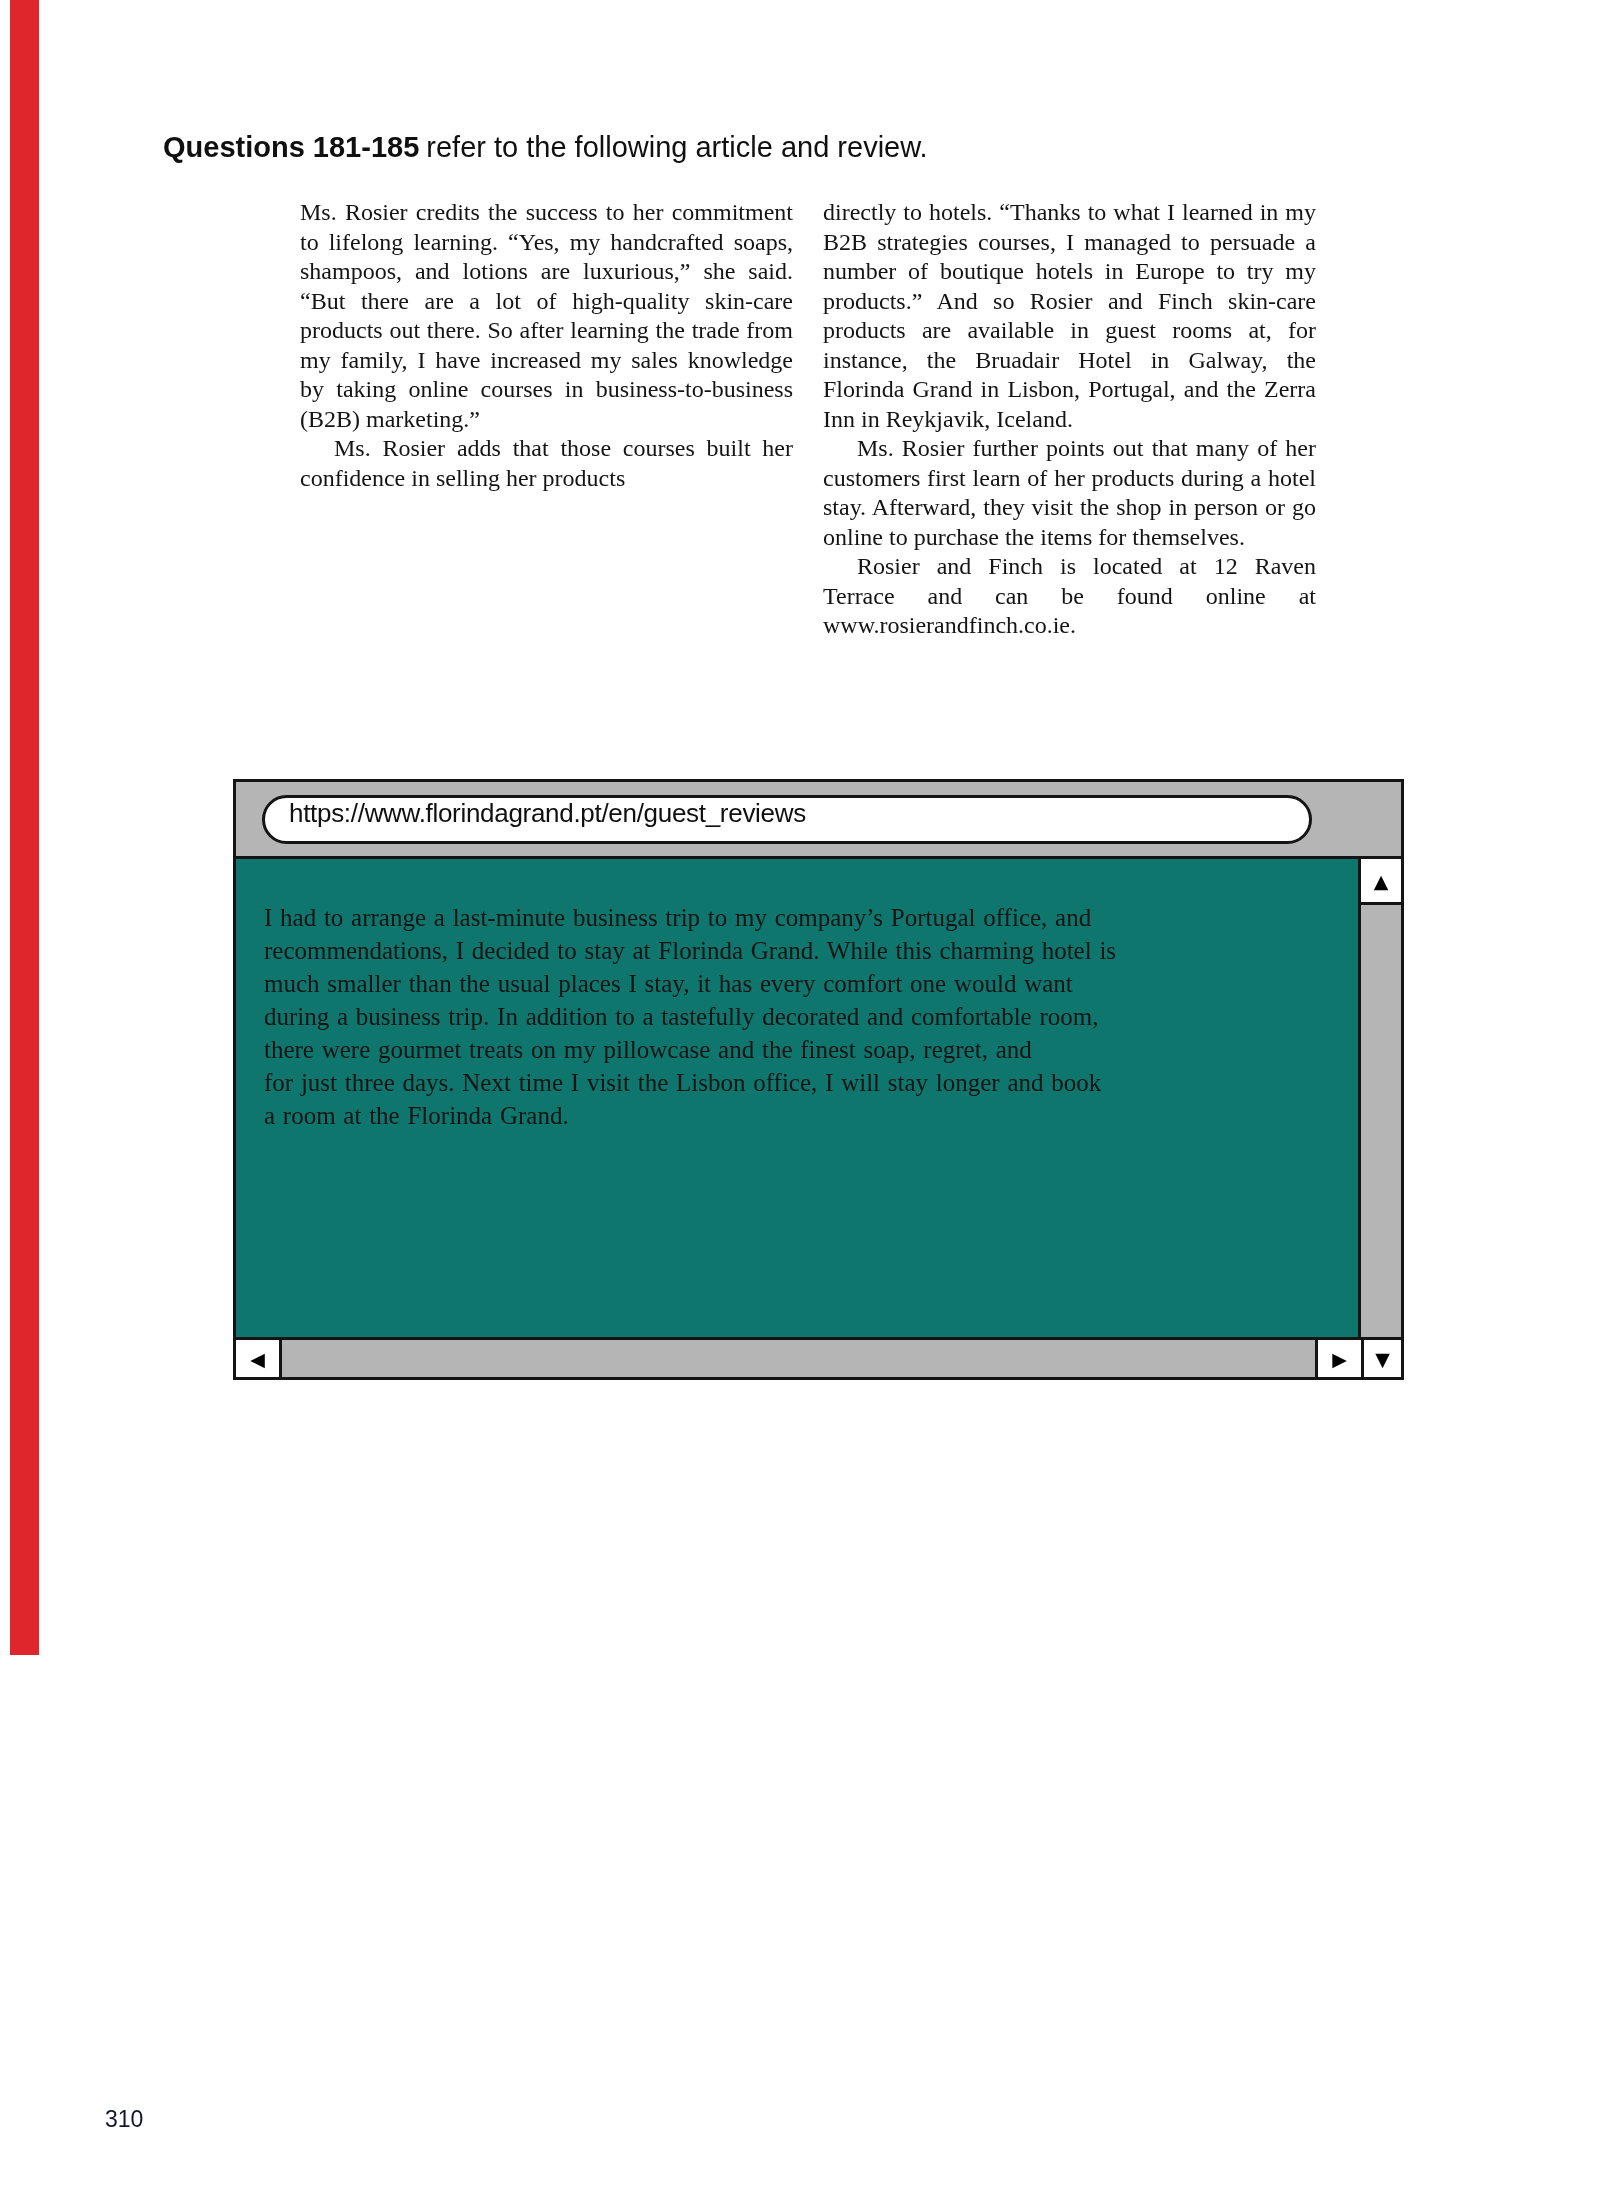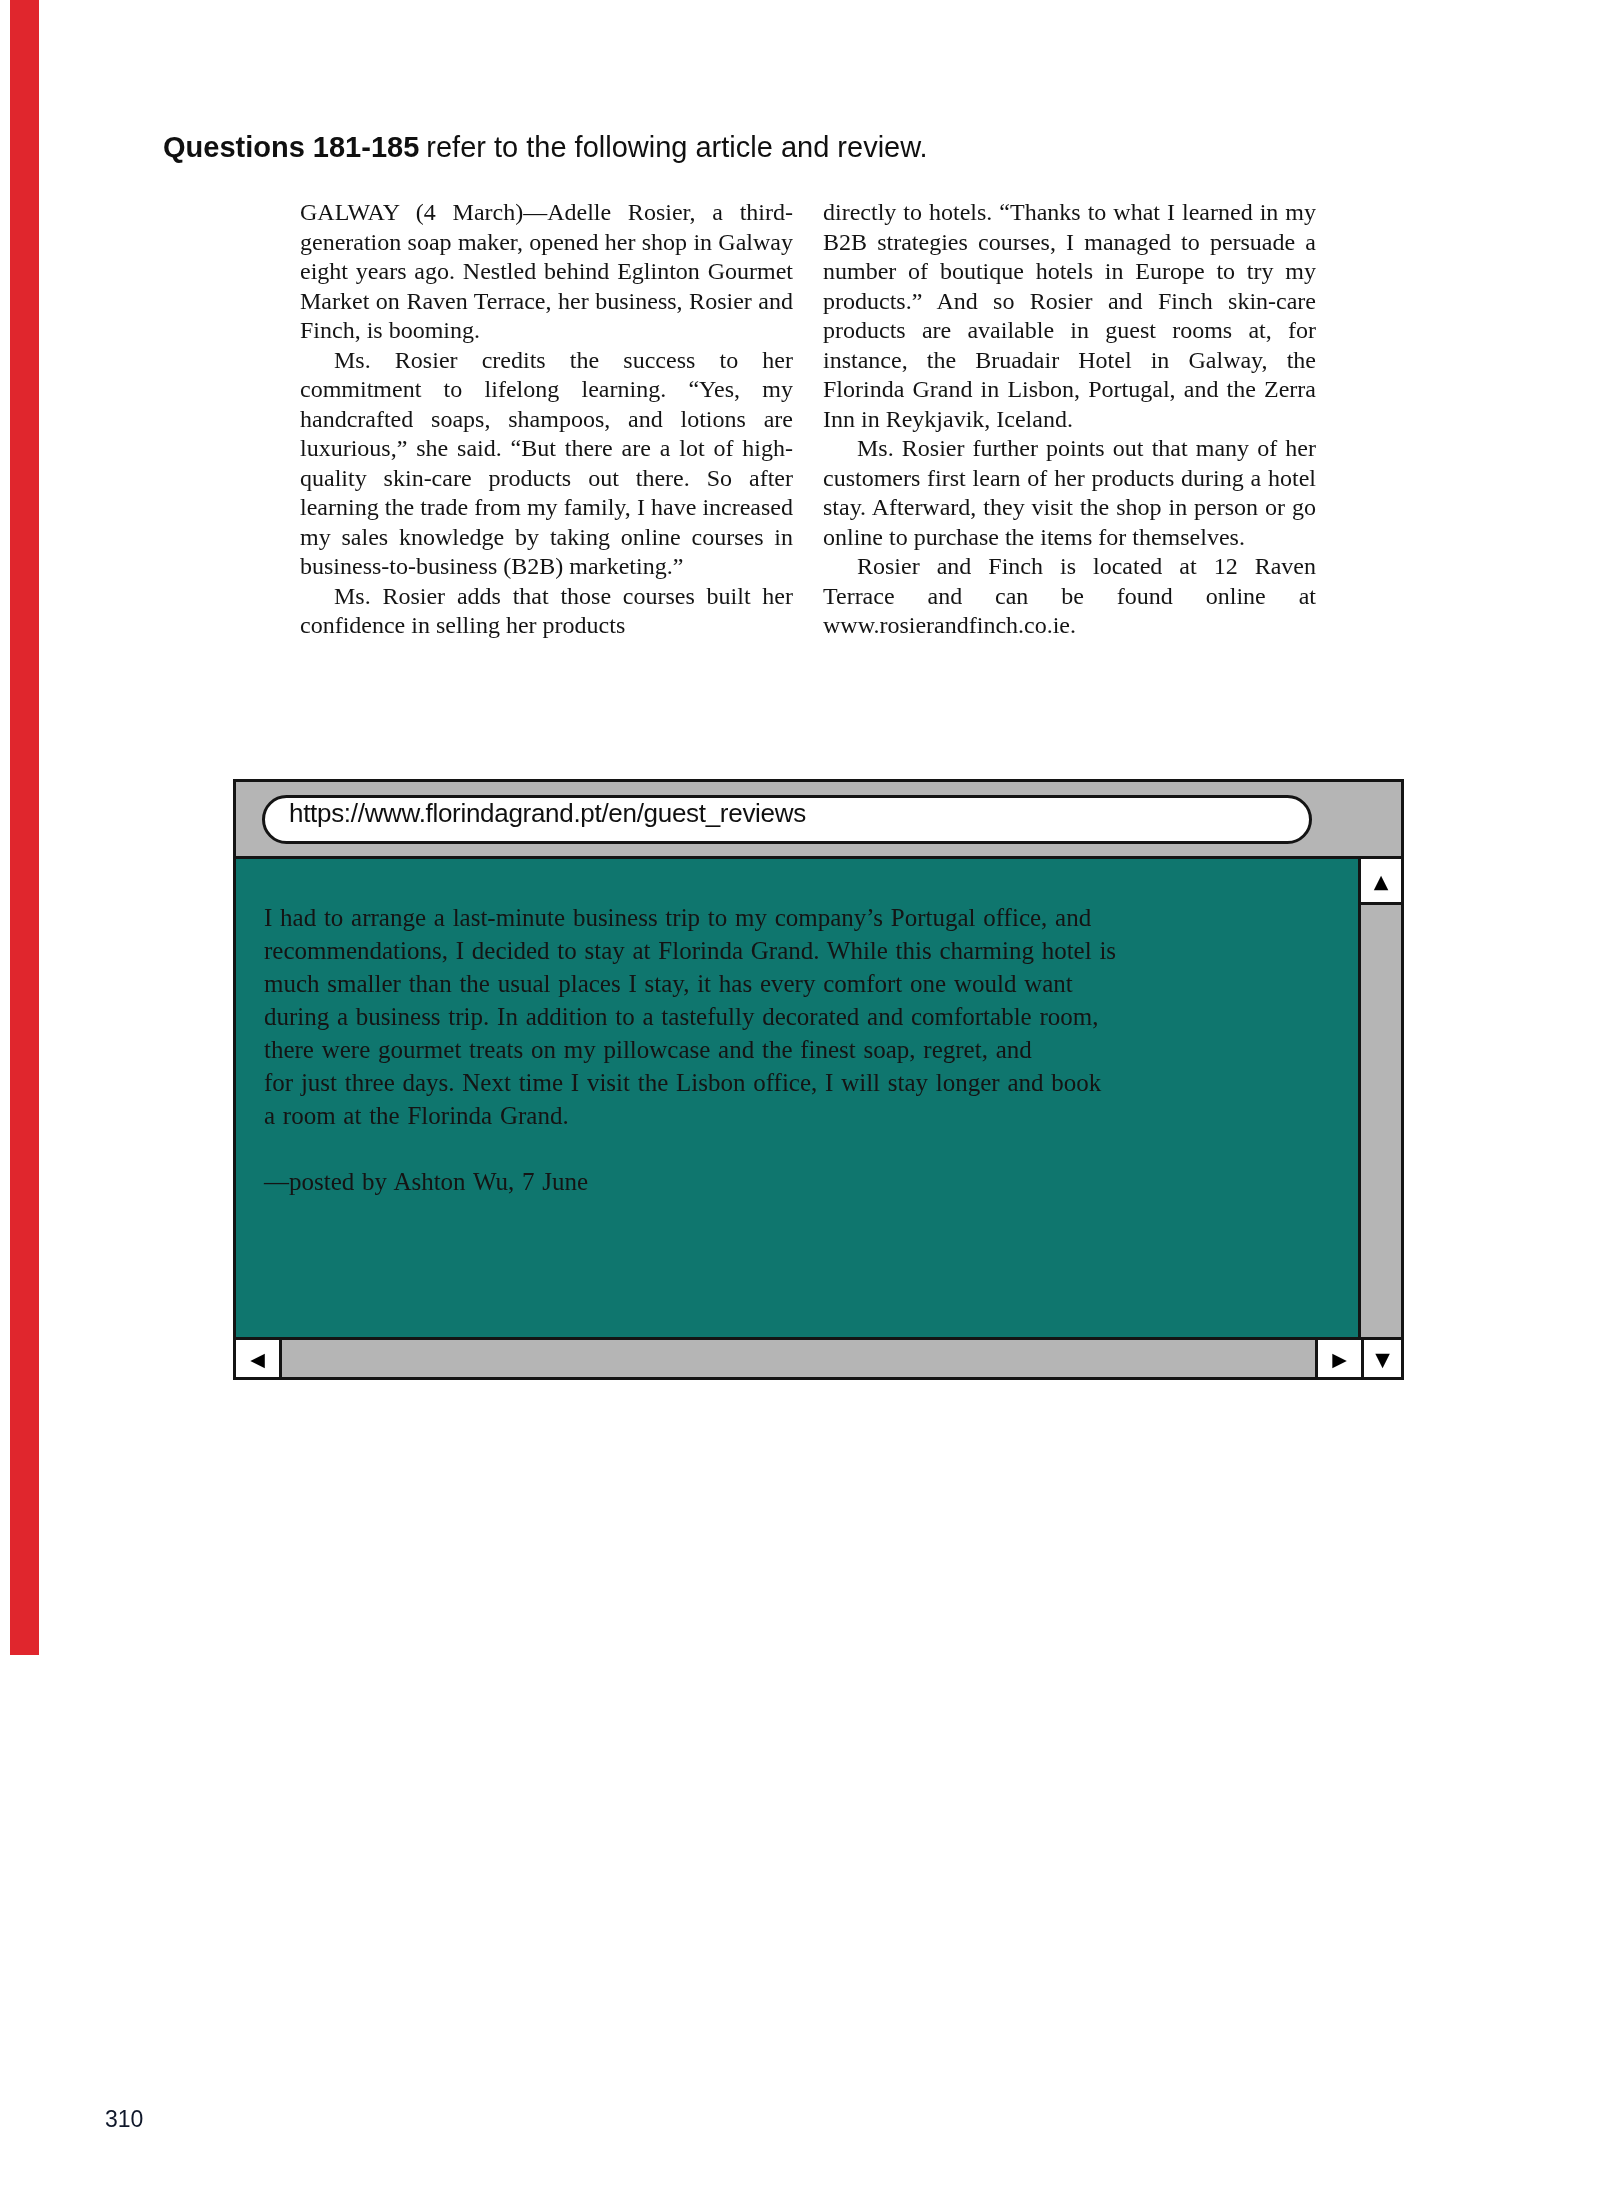--- a/index.html
+++ b/index.html
@@ -92,21 +92,20 @@
 <body>
 
 <div class="edge-bar"></div>
 
 <div class="qheading">
   <span class="b">Questions 181-185</span><span class="r">refer to the following article and review.</span>
 </div>
 
 <div class="article">
   <div class="col">
-      <p>GALWAY (4 March)—Adelle Rosier, a third-generation soap maker, opened her shop in Galway eight years ago. Nestled behind Eglinton Gourmet Market on Raven Terrace, her business, Rosier and Finch, is booming.</p>
       <p>Ms. Rosier credits the success to her commitment to lifelong learning. “Yes, my handcrafted soaps, shampoos, and lotions are luxurious,” she said. “But there are a lot of high-quality skin-care products out there. So after learning the trade from my family, I have increased my sales knowledge by taking online courses in business-to-business (B2B) marketing.”</p>
       <p>Ms. Rosier adds that those courses built her confidence in selling her products</p>
     </div>
   <div class="col">
       <p>directly to hotels. “Thanks to what I learned in my B2B strategies courses, I managed to persuade a number of boutique hotels in Europe to try my products.” And so Rosier and Finch skin-care products are available in guest rooms at, for instance, the Bruadair Hotel in Galway, the Florinda Grand in Lisbon, Portugal, and the Zerra Inn in Reykjavik, Iceland.</p>
       <p>Ms. Rosier further points out that many of her customers first learn of her products during a hotel stay. Afterward, they visit the shop in person or go online to purchase the items for themselves.</p>
       <p>Rosier and Finch is located at 12 Raven Terrace and can be found online at www.rosierandfinch.co.ie.</p>
     </div>
 </div>
 
@@ -120,21 +119,20 @@
   <div class="content">
     <div class="review">
         <div>I had to arrange a last-minute business trip to my company’s Portugal office, and</div>
         <div>recommendations, I decided to stay at Florinda Grand. While this charming hotel is</div>
         <div>much smaller than the usual places I stay, it has every comfort one would want</div>
         <div>during a business trip. In addition to a tastefully decorated and comfortable room,</div>
         <div>there were gourmet treats on my pillowcase and the finest soap, regret, and</div>
         <div>for just three days. Next time I visit the Lisbon office, I will stay longer and book</div>
         <div>a room at the Florinda Grand.</div>
       </div>
-    <div class="signature">—posted by Ashton Wu, 7 June</div>
   </div>
 
   <div class="vscroll">
     <div class="sbtn up">
       <span>▲</span>
     </div>
     <div class="track-v"></div>
   </div>
 
   <div class="hscroll">

